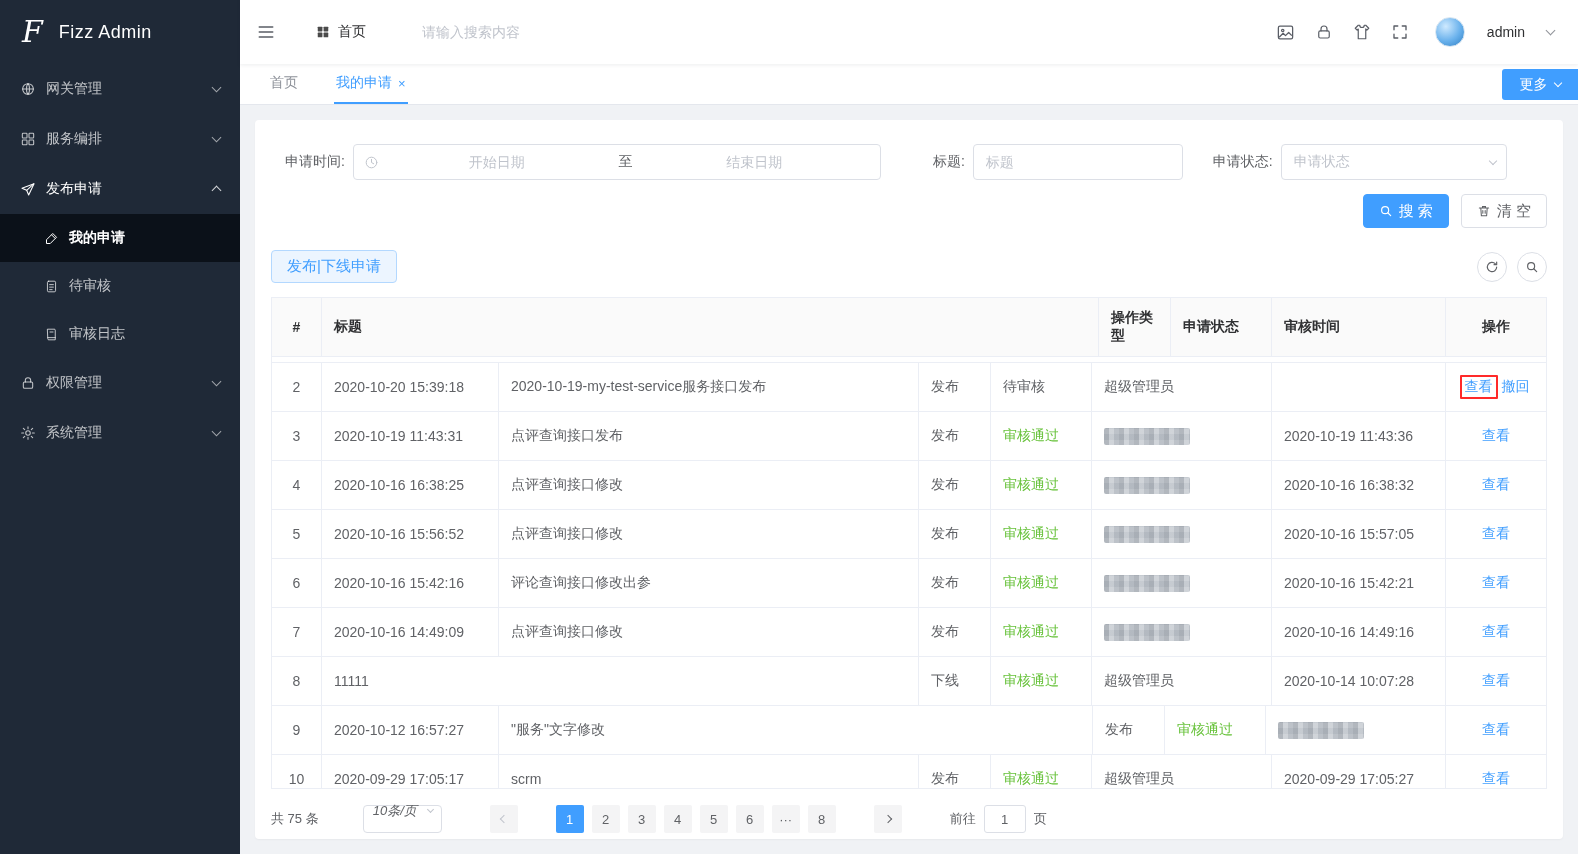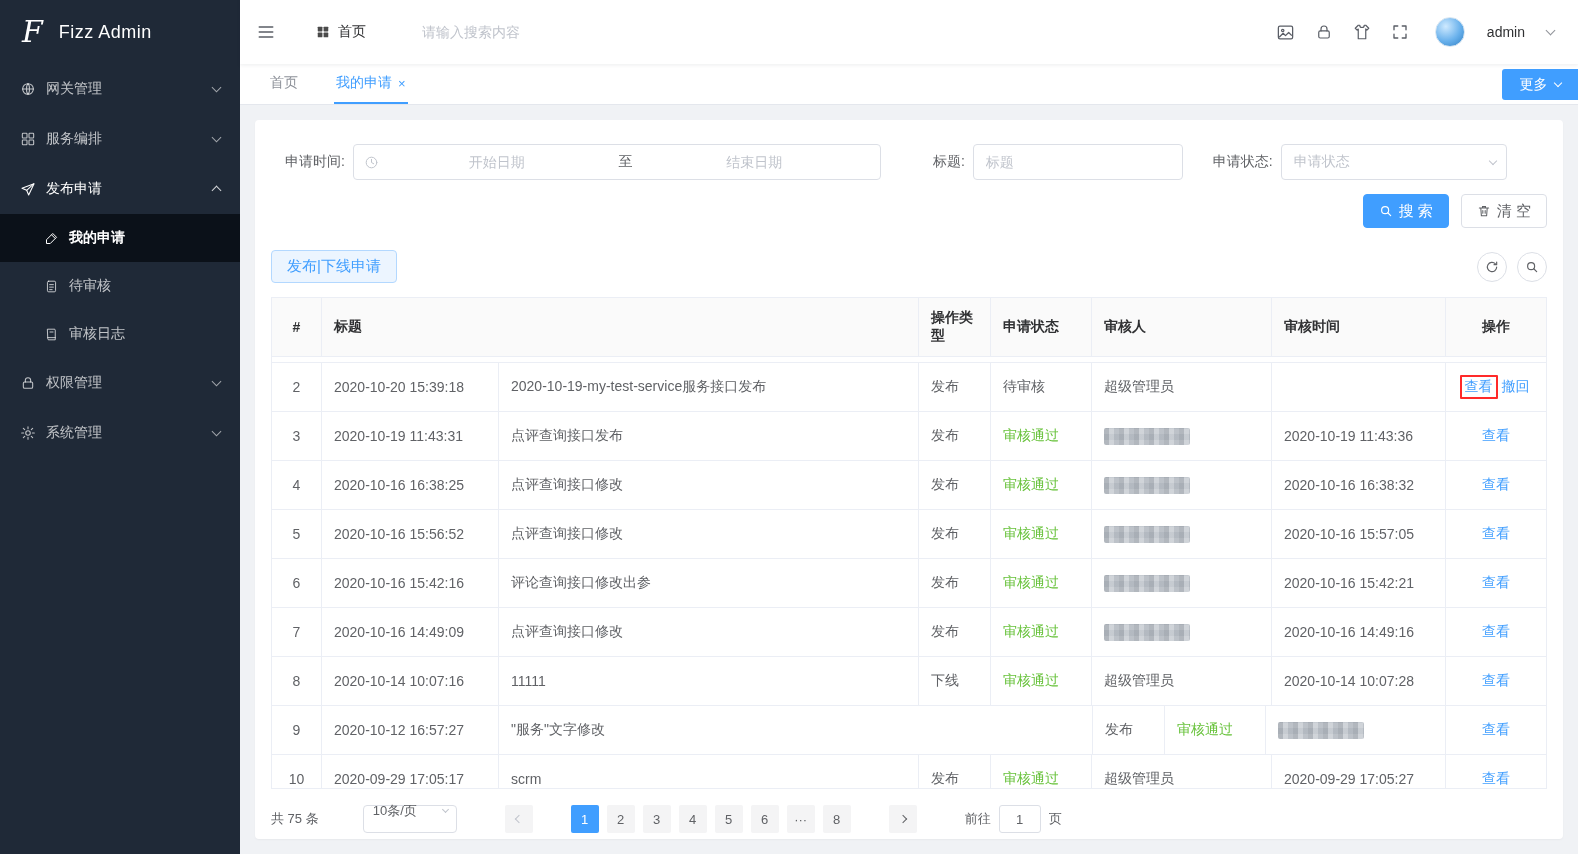--- a/index.html
+++ b/index.html
@@ -103,21 +103,21 @@
   .red-box{display:inline-block;border:2px solid var(--highlight);padding:1px 3px;border-radius:1px;margin-right:1px;}
   .red-box .op-link{margin:0;}
   .mosaic{width:86px;height:17px;border-radius:2px;filter:blur(.7px);
     background-image:
       repeating-linear-gradient(90deg, rgba(150,156,164,.55) 0 5px, rgba(205,209,214,.55) 5px 10px, rgba(170,176,184,.55) 10px 15px),
       repeating-linear-gradient(0deg,#d4d8dd 0 5px,#bfc5cc 5px 11px);}
 
   
   .pagination{display:flex;align-items:center;justify-content:flex-start;margin-top:16px;color:#606266;font-size:13px;gap:30px;}
   .pg-total{margin-right:14px;color:#606266;}
-  .page-size{width:94px;height:28px;border:1px solid #dcdfe6;border-radius:4px;display:flex;align-items:center;justify-content:space-between;padding:0 8px 16px 9px;cursor:pointer;color:#606266;margin-right:14px;background:#fff;}
+  .page-size{width:79px;height:28px;border:1px solid #dcdfe6;border-radius:4px;display:flex;align-items:center;justify-content:space-between;padding:0 8px 16px 9px;cursor:pointer;color:#606266;margin-right:14px;background:#fff;font-style:italic;}
   .page-size .chev{width:5px;height:5px;color:#c0c4cc;}
   .pager{display:flex;align-items:center;}
   .pg-btn{min-width:28px;height:28px;background:#f4f4f5;border:none;border-radius:2px;margin:0 4px;color:#606266;font-size:13px;display:flex;align-items:center;justify-content:center;cursor:pointer;padding:0 4px;}
   .pg-btn.active{background:var(--accent);color:#fff;}
   .pg-btn.nav .chev{width:6px;height:6px;}
   .pg-btn.disabled{color:#c0c4cc;cursor:default;}
   .goto{display:flex;align-items:center;gap:8px;margin-left:14px;}
   .goto input{width:42px;height:28px;border:1px solid #dcdfe6;border-radius:3px;text-align:center;font-size:13px;color:#606266;outline:none;}
 </style>
 </head>
@@ -323,21 +323,20 @@
             </button>
           </div>
         </div>
 
         <div class="table">
           <div class="thead">
             <div class="cell c0">#</div>
             <div class="cell c2">标题</div>
             <div class="cell c3">操作类型</div>
             <div class="cell c4">申请状态</div>
-            <div class="cell c5">审核人</div>
             <div class="cell c6">审核时间</div>
             <div class="cell c7">操作</div>
           </div>
           <div class="tbody">
             <div class="trow-sliver"></div>
           <div class="trow">
                 <div class="cell c0">2</div>
                 <div class="cell c1">2020-10-20 15:39:18</div>
                 <div class="cell c2">2020-10-19-my-test-service服务接口发布</div>
                 <div class="cell c3">发布</div>
@@ -426,21 +425,20 @@
                 <div class="cell c5">
                   <div class="mosaic"></div>
                 </div>
                 <div class="cell c6">2020-10-16 14:49:16</div>
                 <div class="cell c7">
                   <a class="op-link">查看</a>
                 </div>
               </div>
               <div class="trow">
                 <div class="cell c0">8</div>
-                <div class="cell c1">2020-10-14 10:07:16</div>
                 <div class="cell c2">11111</div>
                 <div class="cell c3">下线</div>
                 <div class="cell c4">
                   <span class="status-ok">审核通过</span>
                 </div>
                 <div class="cell c5">超级管理员</div>
                 <div class="cell c6">2020-10-14 10:07:28</div>
                 <div class="cell c7">
                   <a class="op-link">查看</a>
                 </div>

